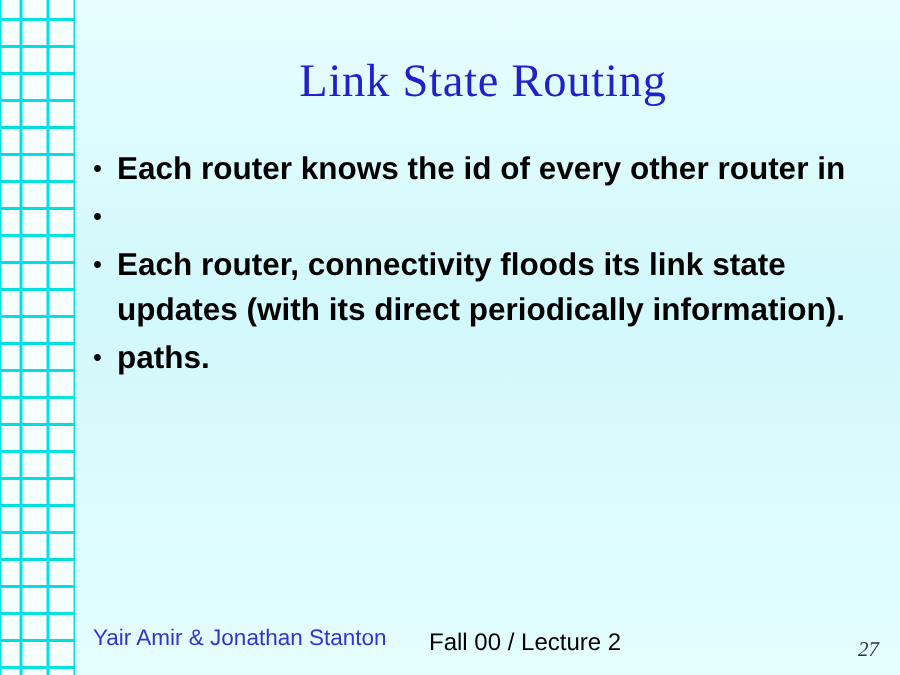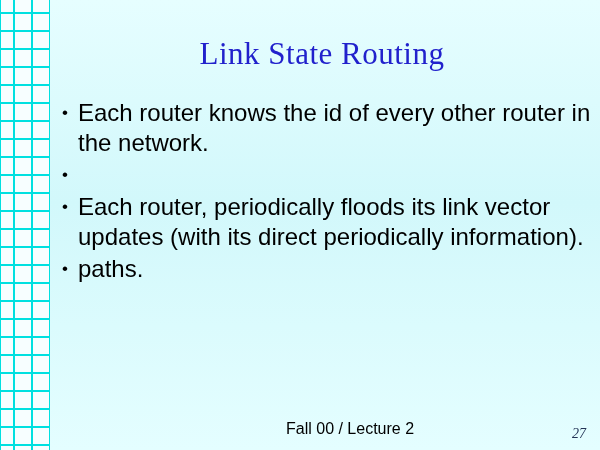--- a/index.html
+++ b/index.html
@@ -33,23 +33,24 @@
     display:flex;
     margin:0 0 2px 0;
   }
   .marker{
     flex:0 0 16px;
     font-size:17px;
     line-height:30px;
     color:#000000;
   }
   .bullet-text{
-    font-size:24px;
+    font-size:21px;
     line-height:30px;
     color:#000000;
+    font-weight:bold;
   }
   .bline{display:block;white-space:nowrap;}
   .footer-authors{
     position:absolute;left:62px;top:417px;
     font-size:15px;
     color:#3333cc;
     white-space:nowrap;
   }
   .footer-course{
     position:absolute;left:286px;top:420px;
@@ -73,43 +74,43 @@
   <div class="grid-strip"></div>
 
   <div class="title">Link State Routing</div>
 
   <div class="bullets">
 
     <div class="bullet-item">
       <span class="marker">•</span>
       <div class="bullet-text">
         <span class="bline">Each router knows the id of every other router in</span>
-        <span class="bline">the network.</span>
       </div>
     </div>
 
     <div class="bullet-item">
       <span class="marker">•</span>
       <div class="bullet-text">
       </div>
     </div>
 
     <div class="bullet-item">
       <span class="marker">•</span>
       <div class="bullet-text">
-        <span class="bline">Each router, periodically floods its link vector</span>
+        <span class="bline">Each router, connectivity floods its link state</span>
         <span class="bline">updates (with its direct periodically information).</span>
       </div>
     </div>
 
     <div class="bullet-item">
       <span class="marker">•</span>
       <div class="bullet-text">
         <span class="bline">paths.</span>
       </div>
     </div>
 
   </div>
 
+  <div class="footer-authors">Yair Amir &amp; Jonathan Stanton</div>
   <div class="footer-course">Fall 00 / Lecture 2</div>
   <div class="page-number">27</div>
 
 </div>
 
 </body></html>

